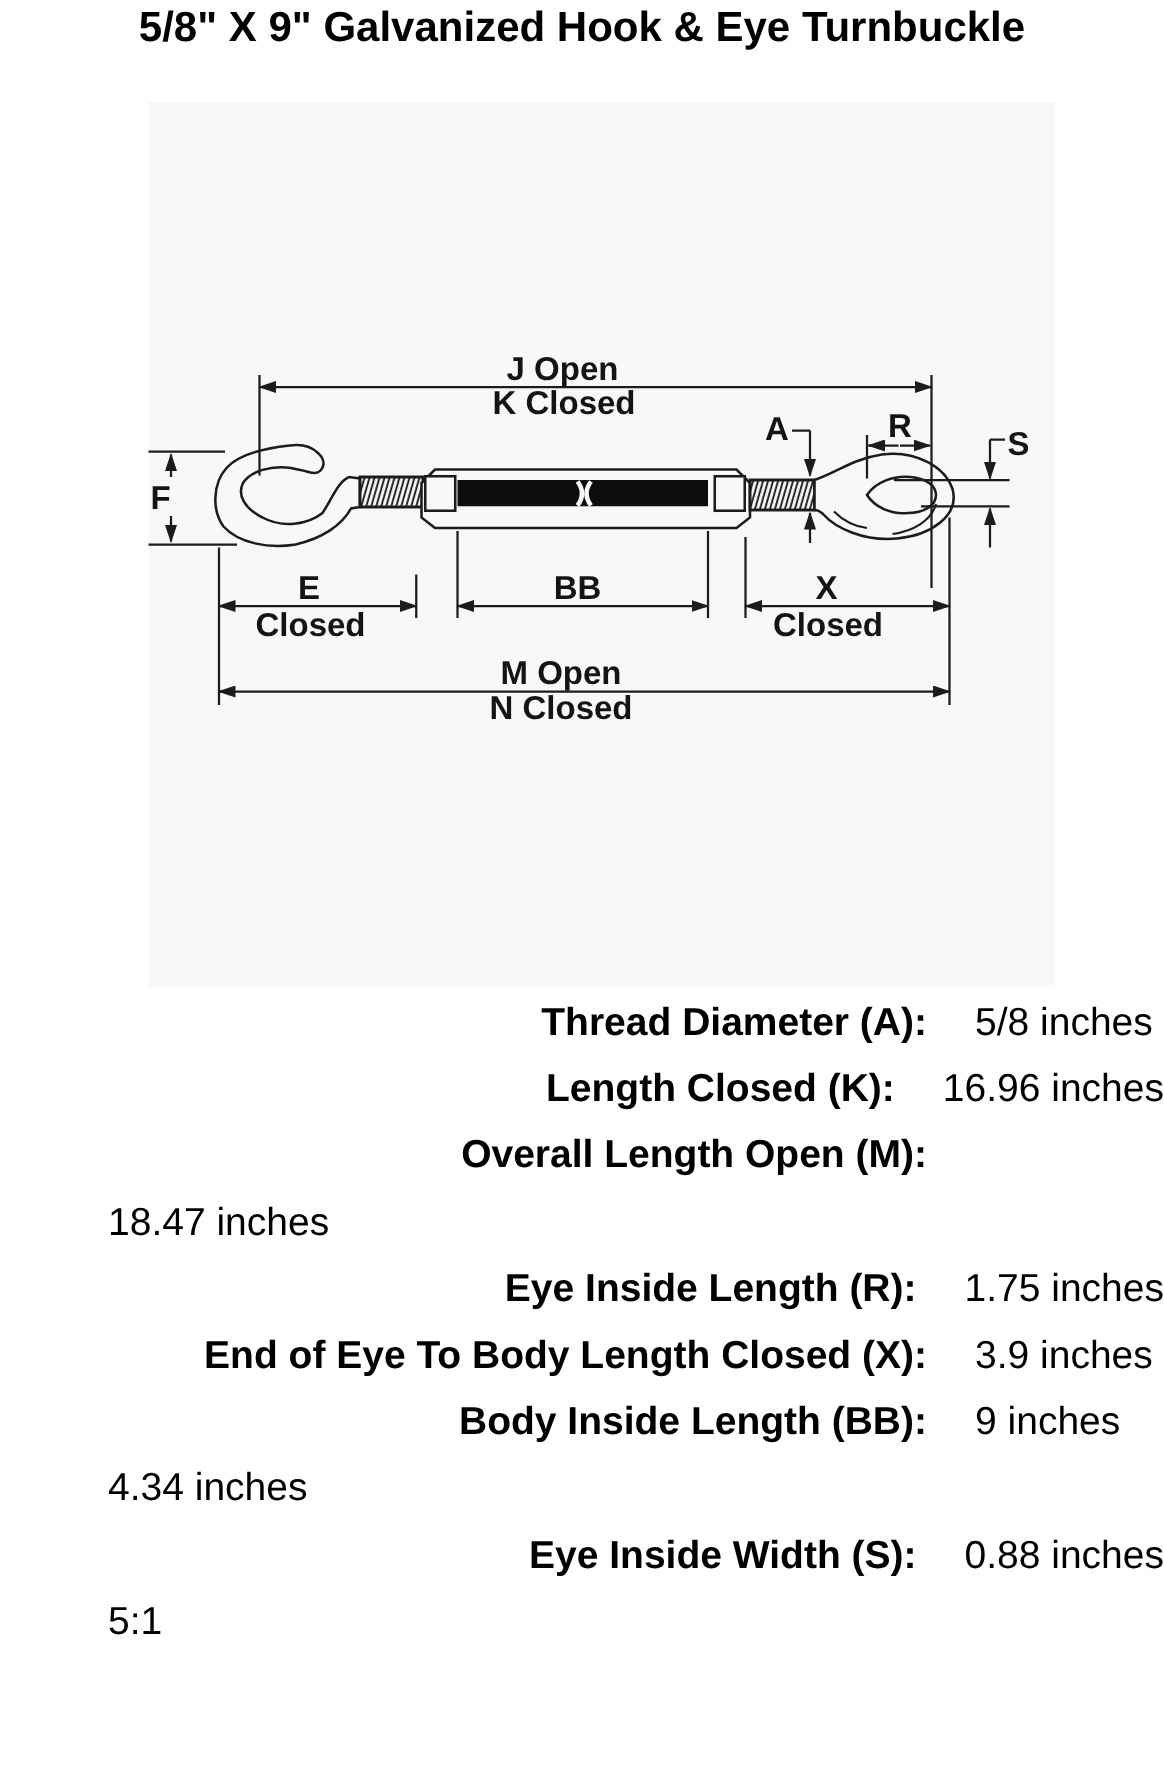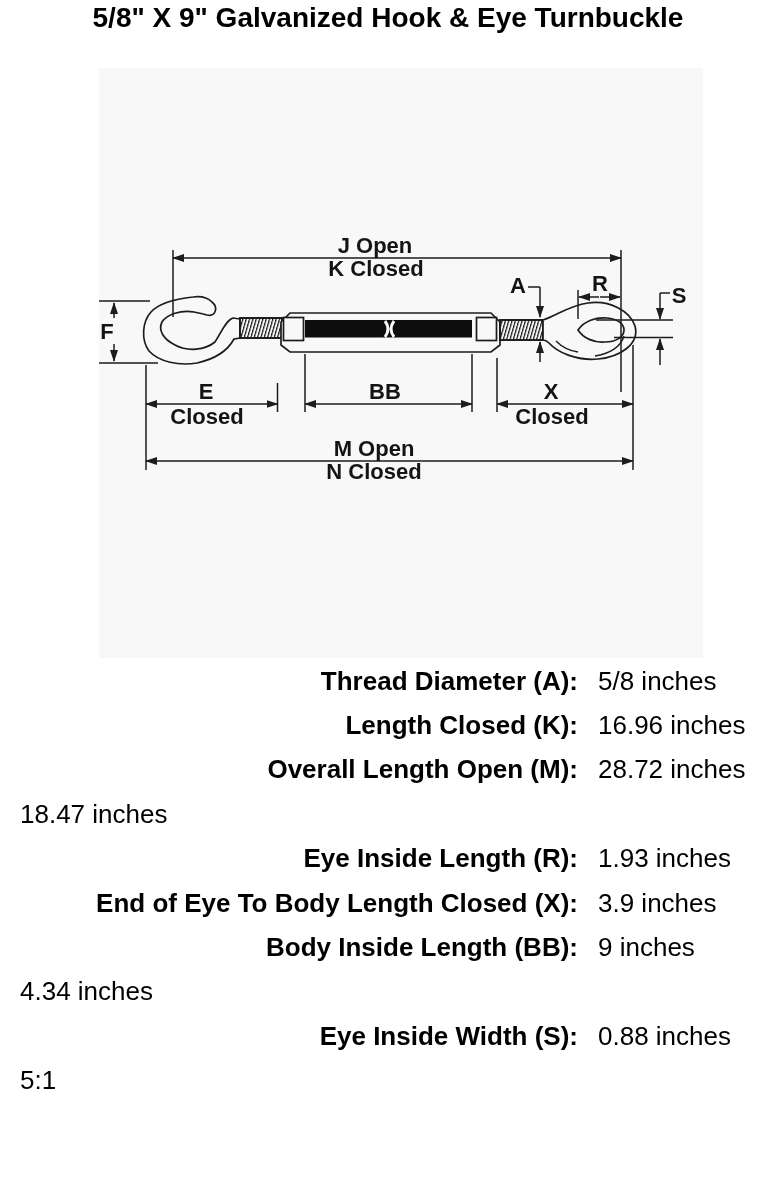--- a/index.html
+++ b/index.html
@@ -5,23 +5,23 @@
   html,body{margin:0;padding:0;background:#fff;}
   .page{
     position:relative;width:776px;height:1188px;overflow:hidden;background:#fff;
     font-family:"Liberation Sans", sans-serif;color:#000;
   }
   .title-block{position:absolute;top:0;left:0;width:776px;text-align:center;}
   .title-line{font-size:28px;font-weight:bold;line-height:36px;white-space:nowrap;}
   .image-area{position:absolute;left:99px;top:68px;width:604px;height:590px;background:#f8f8f8;}
   .diagram-svg{position:absolute;left:0;top:225px;}
   .specs{position:absolute;left:0;top:659px;width:776px;}
-  .spec-row{height:44.4px;display:flex;align-items:center;}
+  .spec-row{height:44.4px;display:flex;align-items:center;padding-left:40px;}
   .spec-label{width:578px;text-align:right;font-weight:bold;font-size:26px;white-space:nowrap;}
-  .spec-value{margin-left:20px;font-size:26px;white-space:nowrap;}
+  .spec-value{margin-left:32px;font-size:26px;white-space:nowrap;}
   svg text{font-family:"Liberation Sans", sans-serif;font-weight:bold;fill:#141414;}
 </style>
 </head>
 <body>
 
 <div class="page">
 
   <div class="title-block">
     <div class="title-line">5/8" X 9" Galvanized Hook &amp; Eye Turnbuckle</div>
   </div>
@@ -173,30 +173,29 @@
     </div>
 
 
     <div class="spec-row">
       <div class="spec-label">Length Closed (K):</div>
       <div class="spec-value">16.96 inches</div>
     </div>
 
     <div class="spec-row">
       <div class="spec-label">Overall Length Open (M):</div>
-      <div class="spec-value">28.72 inches</div>
     </div>
 
     <div class="spec-row">
       <div class="spec-value">18.47 inches</div>
     </div>
 
     <div class="spec-row">
       <div class="spec-label">Eye Inside Length (R):</div>
-      <div class="spec-value">1.93 inches</div>
+      <div class="spec-value">1.75 inches</div>
     </div>
 
     <div class="spec-row">
       <div class="spec-label">End of Eye To Body Length Closed (X):</div>
       <div class="spec-value">3.9 inches</div>
     </div>
 
     <div class="spec-row">
       <div class="spec-label">Body Inside Length (BB):</div>
       <div class="spec-value">9 inches</div>

